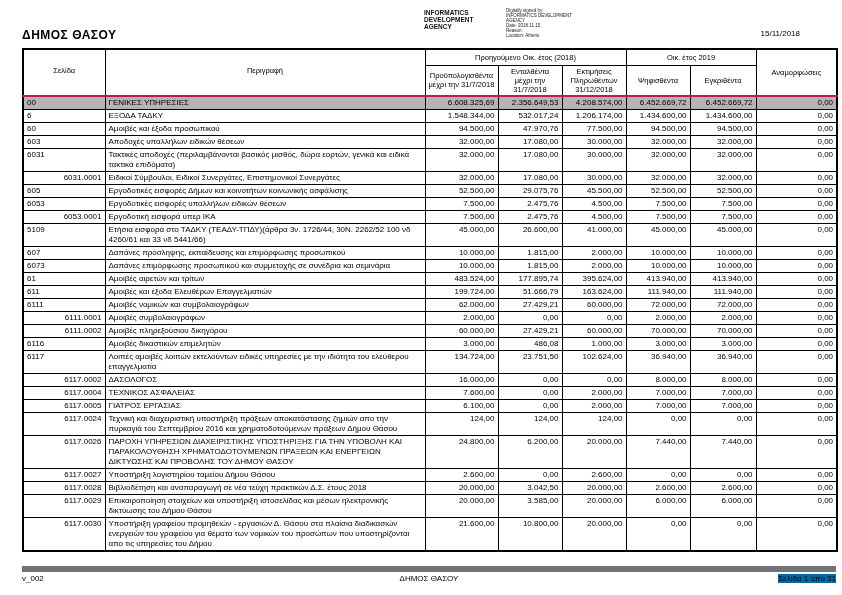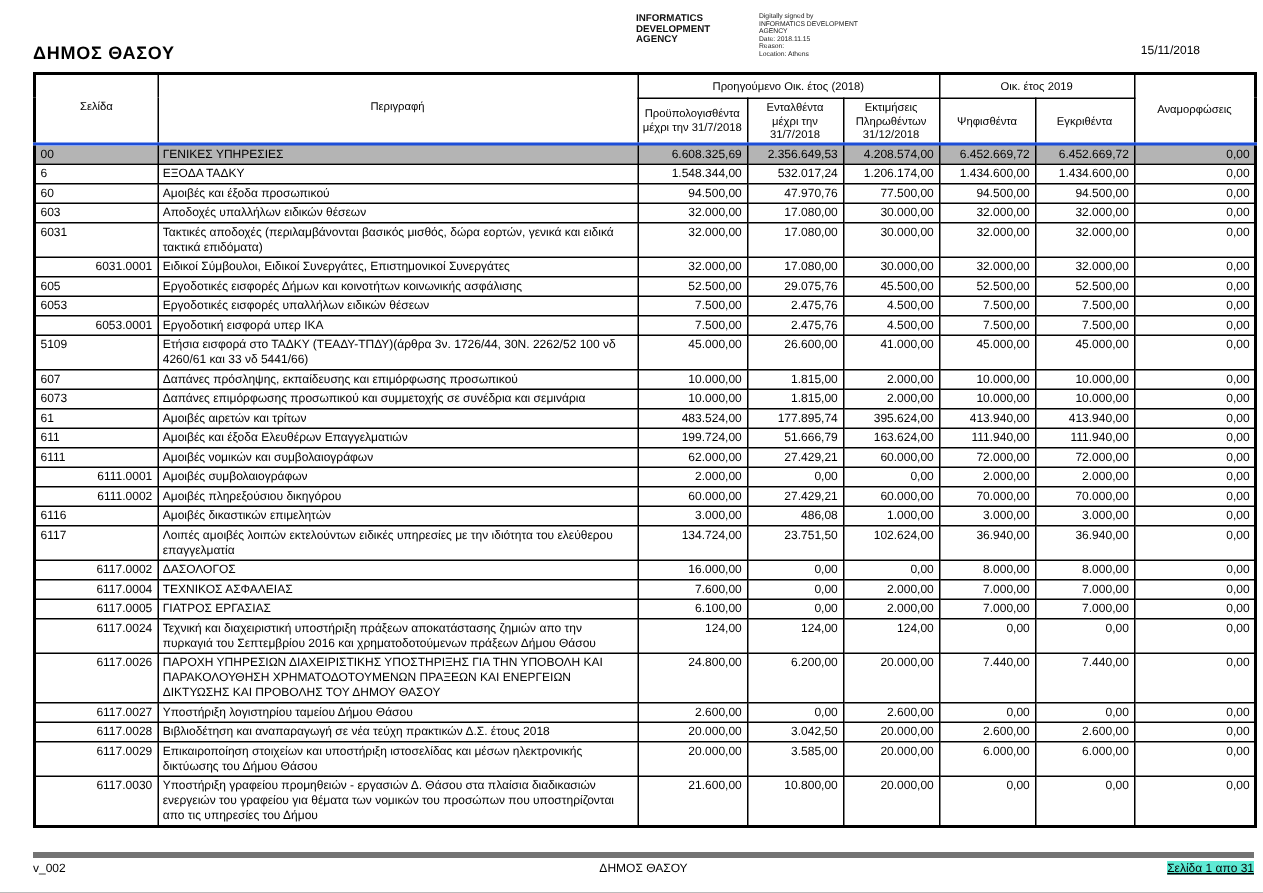--- a/index.html
+++ b/index.html
@@ -28,29 +28,29 @@
   .budget th, .budget td { border:1px solid #000; padding:1px 3px; vertical-align:top; }
   .budget thead th { font-weight:normal; text-align:center; vertical-align:middle; font-size:7.5px; line-height:1.2; }
   .budget thead tr.group-row th { height:16px; }
   .budget thead tr.cols-row  th { height:28px; }
   th.corner { text-align:left; vertical-align:bottom; padding:2px 4px 5px 4px; font-size:8px; }
   td.code   { text-align:left; overflow:hidden; white-space:nowrap; }
   td.code.sub { text-align:right;margin-left:42px; }
   td.desc   { text-align:left; }
   td.num    { text-align:right; white-space:nowrap; }
   tr.hl td  { background:#b4b4b4; }
-  tr.hl     { border-top:2px solid #1d4ed8; }
+  tr.hl     { border-top:2px solid #be185d; }
   
   .footer {
     position:absolute; left:22px; bottom:12px; width:814px;
-    border-top:4px solid #737373; padding-top:2px;
+    border-top:6px solid #737373; padding-top:2px;
     font-size:8px; display:flex; justify-content:space-between;
   }
   .footer .center { position:absolute; left:0; right:0; text-align:center; }
-  .footer .right  { position:relative; z-index:2; background:#5eead4;text-decoration:underline; }
+  .footer .right  { position:relative; z-index:2; background:#0369a1; }
   .footer .left   { position:relative; z-index:2; background:#fff; }
 </style>
 </head>
 <body>
 
 <div class="sheet">
 
   <div class="org-name">ΔΗΜΟΣ ΘΑΣΟΥ</div>
   <div class="doc-date">15/11/2018</div>
 

